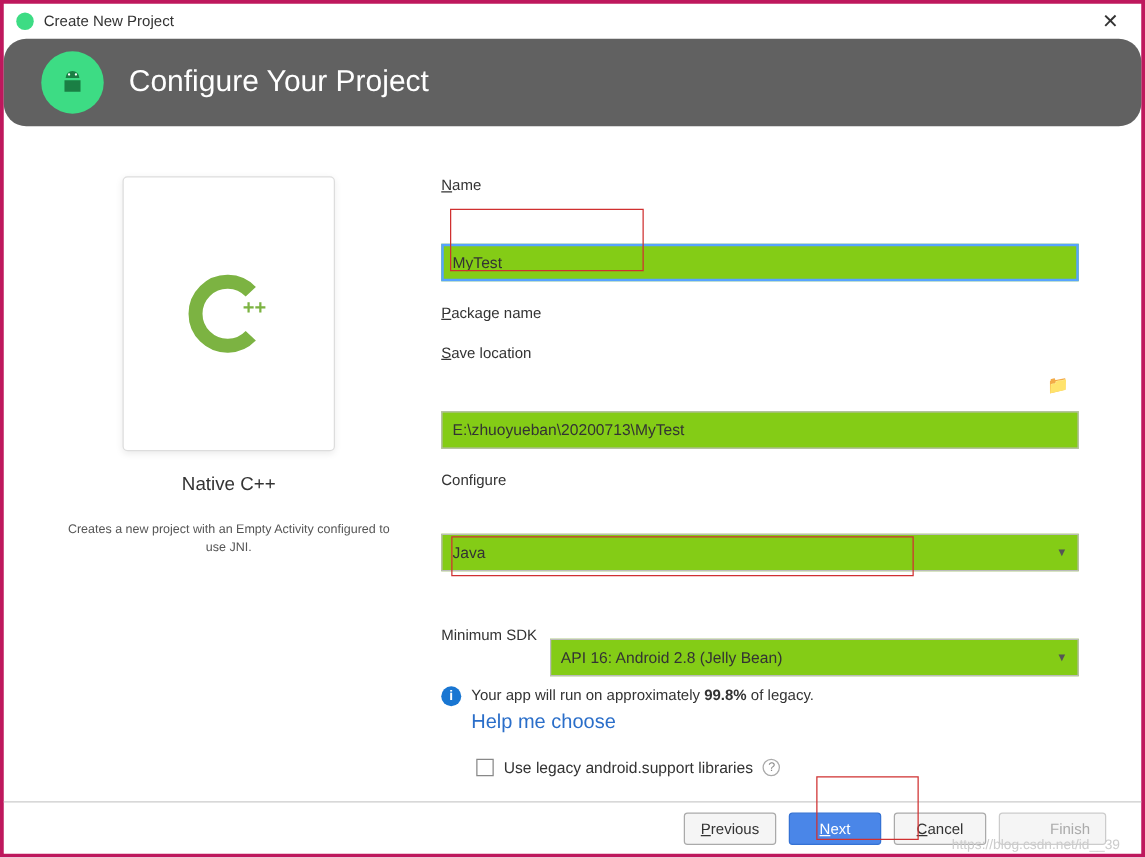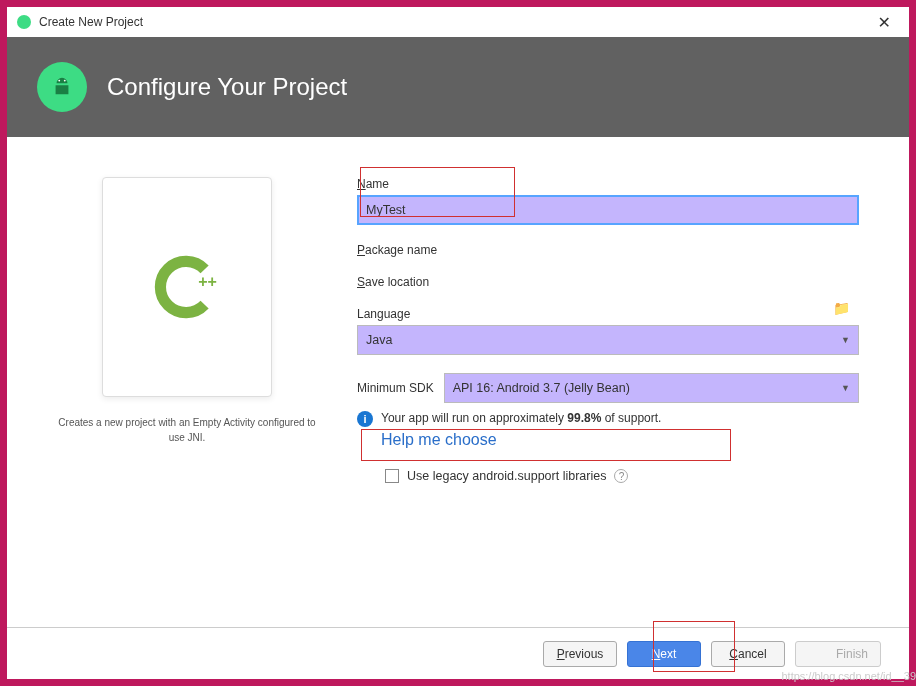--- a/index.html
+++ b/index.html
@@ -1,46 +1,46 @@
 <!DOCTYPE html>
 <html><head>
 <meta charset="utf-8">
 <style>
   * { box-sizing: border-box; margin: 0; padding: 0; font-family: "Segoe UI", Arial, sans-serif; }
   body { background: #fff; width: 916px; height: 686px; overflow: hidden; position: relative; }
 
-  .window { width: 916px; height: 686px; border: 7px solid #be185d; display: flex; flex-direction: column; background: #fff; }
+  .window { width: 916px; height: 686px; border: 3px solid #be185d; display: flex; flex-direction: column; background: #fff; }
 
   
   .titlebar { height: 30px; display: flex; align-items: center; padding: 0 10px; font-size: 12px; color: #333; }
   .titlebar .app-icon { width: 14px; height: 14px; border-radius: 50%; background: #3ddc84; margin-right: 8px; }
   .titlebar .spacer { flex: 1; }
   .close-x { font-size: 16px; color: #333; padding: 4px 8px; cursor: pointer; }
 
   
-  .header { background: #616161; height: 100px; display: flex; align-items: center; padding: 0 30px; color: #fff; }
+  .header { background: #616161; height: 88px; display: flex; align-items: center; padding: 0 30px; color: #fff; border-radius: 18px; }
   .logo { width: 50px; height: 50px; background: #3ddc84; border-radius: 50%; margin-right: 20px; position: relative; overflow: hidden; }
   .logo svg { position:absolute; top:10px; left:14px;}
   .header-title { font-size: 24px; font-weight: 300; }
 
   .body { flex: 1; display: flex; padding: 40px 50px 20px 50px; gap: 40px; }
 
   
   .left-col { width: 260px; text-align: center; }
   .tpl-preview { width: 170px; height: 220px; margin: 0 auto 18px auto; background: #fff; border: 1px solid #ddd; border-radius: 4px; display:flex; align-items:center; justify-content:center; box-shadow: 0 2px 6px rgba(0,0,0,0.08);}
   .tpl-preview svg { width: 80px; height: 80px; }
   .tpl-title { font-size: 15px; font-weight: 400; color: #333; margin-bottom: 20px; }
   .tpl-desc { font-size: 10px; color: #555; line-height: 1.5; }
 
   
   .right-col { flex: 1; }
   .field { margin-bottom: 18px; }
   .field-label { font-size: 12px; color: #333; margin-bottom: 4px; display:block;}
   .field-label .ul { text-decoration: underline; }
-  .text-input, .select-input { width: 100%; border:1px solid #bbb; padding: 6px 8px; font-size: 12.5px; color:#333; background:#c4b5fd; height:30px;}
+  .text-input, .select-input { width: 100%; border:1px solid #bbb; padding: 6px 8px; font-size: 12.5px; color:#333; background:#84cc16; height:30px;margin-top:36px;}
   .text-input.focused { border: 2px solid #57a4ff; padding:5px 7px;}
   .select-input { position:relative; display:flex; align-items:center; justify-content:space-between;text-align:right;}
   .dropdown-arrow { font-size: 9px; color:#555; }
   .folder-icon { font-size:14px; color:#999; position:absolute; right:8px; top:7px;}
   .field.pos {position:relative;}
 
   .sdk-row { display:flex; align-items:center; gap:10px;}
   .sdk-row .field-label { margin-bottom:0; white-space:nowrap;text-align:center;}
   .sdk-row .select-input { flex:1; }
 
@@ -59,21 +59,21 @@
   .btn .ul { text-decoration: underline; }
   .btn.primary { background:#4a86e8; border-color:#3572d4; color:#fff;}
   .btn.disabled { color:#aaa; background:#f5f5f5; border-color:#ccc; cursor:default;padding-left:40px;}
 
   
   .hl { position:absolute; border:1px solid #d03030; pointer-events:none; }
   .hl1 { left:360px; top:167px; width:155px; height:50px; }
   .hl2 { left:361px; top:429px; width:370px; height:32px; }
   .hl3 { left:653px; top:621px; width:82px; height:51px; }
 
-  .watermark { position:absolute; right:0; bottom:4px; font-size:11px; color:#ccc;}
+  .watermark { position:absolute; right:20px; bottom:4px; font-size:11px; color:#ccc;}
 </style>
 </head>
 <body>
 
 <div class="window">
   <div class="titlebar">
     <div class="app-icon"></div>
     <span>Create New Project</span>
     <span class="spacer"></span>
     <span class="close-x">✕</span>
@@ -91,58 +91,60 @@
   </div>
 
   <div class="body">
     <div class="left-col">
       <div class="tpl-preview">
         <svg viewBox="0 0 100 100">
           <path d="M72 28 A32 32 0 1 0 72 72" fill="none" stroke="#7cb342" stroke-width="14" stroke-linecap="butt"></path>
           <text x="64" y="50" font-size="20" fill="#7cb342" font-weight="bold">++</text>
         </svg>
       </div>
+      <div class="tpl-title">Native C++</div>
       <div class="tpl-desc">Creates a new project with an Empty Activity configured to use JNI.</div>
     </div>
 
     <div class="right-col">
       <div class="field">
         <label class="field-label"><span class="ul">N</span><span>ame</span></label>
         <input class="text-input focused" value="MyTest" style="">
       </div>
 
       <div class="field">
         <label class="field-label"><span class="ul">P</span>ackage name</label>
       </div>
 
       <div class="field pos">
         <label class="field-label"><span class="ul">S</span>ave location</label>
+        <input class="text-input" value="E:\zhuoyueban\20200713\MyTest" style="">
         <span class="folder-icon" style="top:25px;">📁</span>
       </div>
 
       <div class="field">
-        <label class="field-label">Language</label>
+        <label class="field-label">Configure</label>
         <div class="select-input">
           <span>Java</span>
           <span class="dropdown-arrow">▼</span>
         </div>
       </div>
 
       <div class="field">
         <div class="sdk-row">
           <label class="field-label">Minimum SDK</label>
           <div class="select-input">
-            <span>API 16: Android 3.7 (Jelly Bean)</span>
+            <span>API 16: Android 2.8 (Jelly Bean)</span>
             <span class="dropdown-arrow">▼</span>
           </div>
         </div>
         <div class="hint-row">
           <div class="info-icon">i</div>
           <div>
-            <span>Your app will run on approximately </span><b>99.8%</b><span> of support.</span>
+            <span>Your app will run on approximately </span><b>99.8%</b><span> of legacy.</span>
           </div>
         </div>
         <a class="help-link">Help me choose</a>
       </div>
 
       <div class="checkbox-row">
         <div class="cb"></div>
         <span>Use legacy android.support libraries</span>
         <div class="q-icon">?</div>
       </div>

